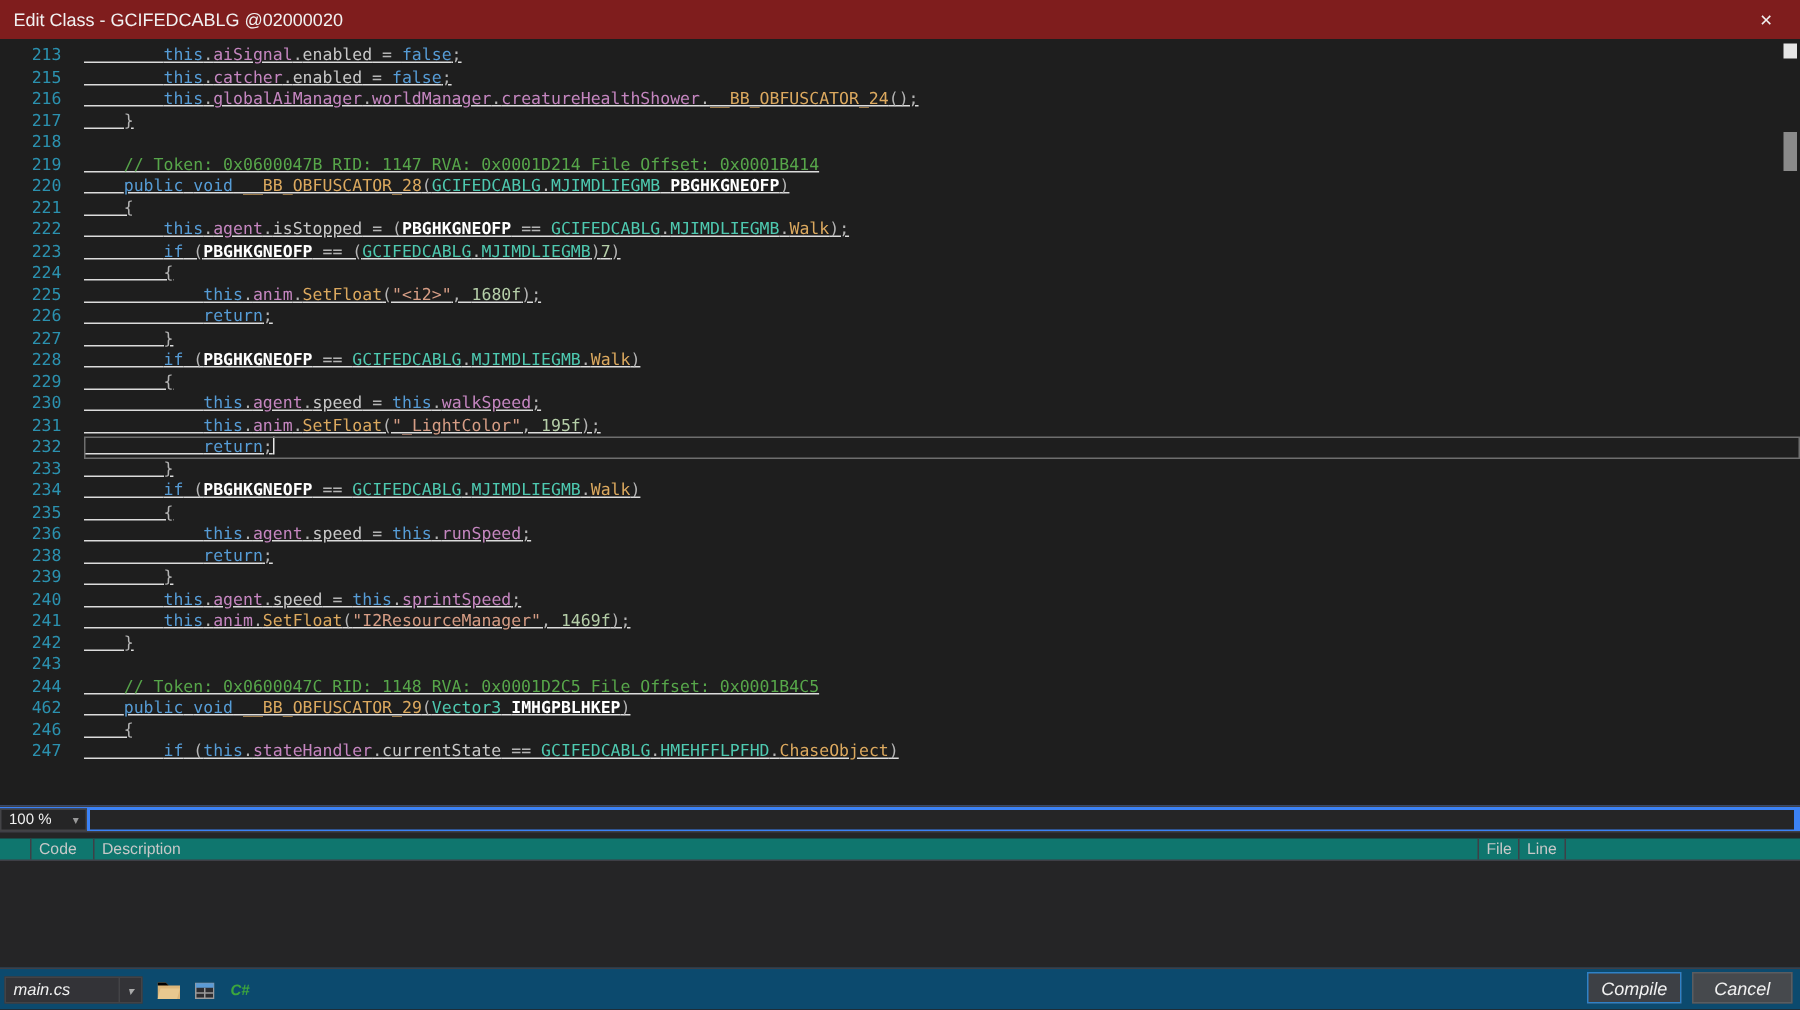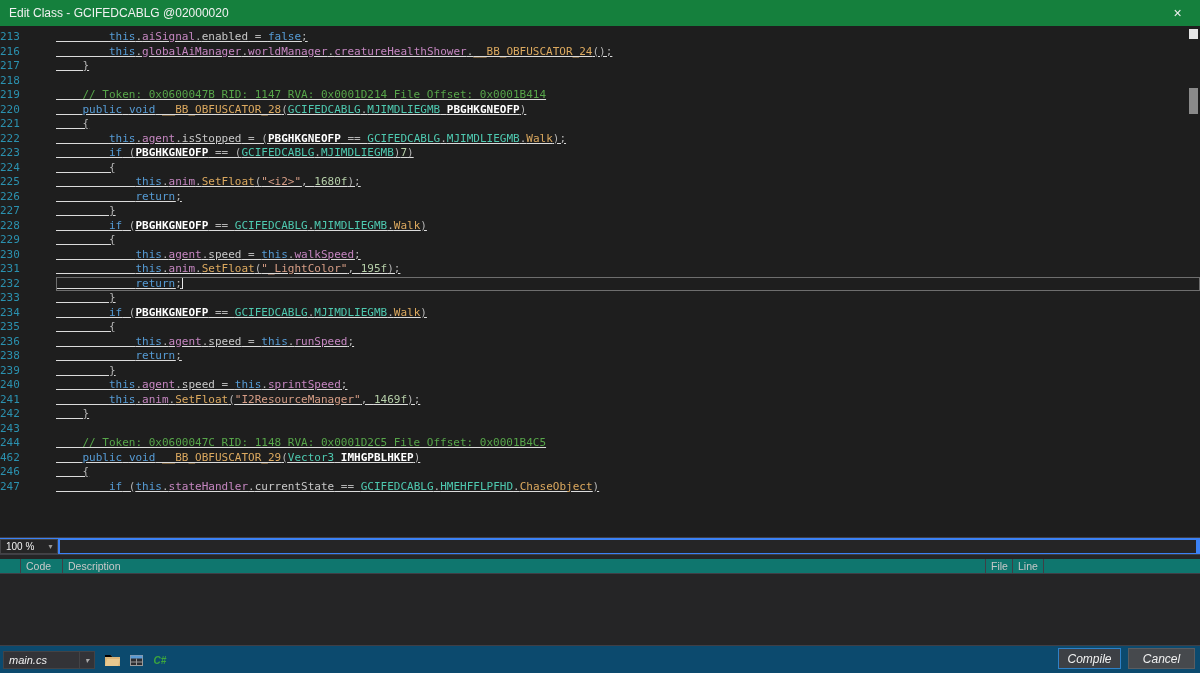--- a/index.html
+++ b/index.html
@@ -5,30 +5,30 @@
   * { margin:0; padding:0; box-sizing:border-box; }
   html,body { width:1200px; height:673px; overflow:hidden; }
   body {
     position:relative;
     background:#2d2d30;
     font-family:"Liberation Sans", sans-serif;
     color:#f1f1f1;
   }
 
   
-  .titlebar { position:absolute; top:0; left:0; width:1200px; height:26px; background:#15803d; display:flex; align-items:center; }
+  .titlebar { position:absolute; top:0; left:0; width:1200px; height:26px; background:#7f1d1d; display:flex; align-items:center; }
   .title { padding-left:9px; font-size:12px; color:#f1f1f1; }
   .close-btn { position:absolute; right:0; top:0; width:45px; height:26px; display:flex; align-items:center; justify-content:center; color:#f1f1f1; font-size:14px; cursor:pointer; }
 
   
   .editor { position:absolute; top:26px; left:0; width:1200px; height:511px; background:#1e1e1e;
             font-family:"DejaVu Sans Mono", monospace; font-size:11px; overflow:hidden; }
   .lines { padding-top:4px; }
   .code-line { display:flex; height:14.5px; line-height:14.5px; }
-  .gutter { flex:none; width:56px; padding-right:15px; color:#2b91af; }
+  .gutter { flex:none; width:56px; text-align:right; padding-right:15px; color:#2b91af; }
   .code { flex:1; white-space:pre; color:#dcdcdc;text-decoration:underline; }
   .code.current { outline:1px solid #6e6e6e; outline-offset:-1px; }
   .caret { display:inline-block; width:1px; height:12px; background:#e8e8e8; vertical-align:-2px; }
 
   .tok-kw  { color:#569cd6; }
   .tok-p   { color:#b4b4b4; }
   .tok-fld { color:#c586c0; }
   .tok-prop{ color:#c8c8c8; }
   .tok-mth { color:#dca95f; }
   .tok-typ { color:#4ec9b0; }
@@ -85,20 +85,24 @@
   <span class="close-btn">×</span>
 </div>
 
 <div class="editor">
   <div class="lines">
       <div class="code-line">
         <span class="gutter">213</span>
         <span class="code"><span class="tok-p">        </span><span class="tok-kw">this</span><span class="tok-p">.</span><span class="tok-fld">aiSignal</span><span class="tok-p">.</span><span class="tok-prop">enabled</span><span class="tok-p"> = </span><span class="tok-kw">false</span><span class="tok-p">;</span></span>
       </div>
       <div class="code-line">
+        <span class="gutter">215</span>
+        <span class="code"><span class="tok-p">        </span><span class="tok-kw">this</span><span class="tok-p">.</span><span class="tok-fld">catcher</span><span class="tok-p">.</span><span class="tok-prop">enabled</span><span class="tok-p"> = </span><span class="tok-kw">false</span><span class="tok-p">;</span></span>
+      </div>
+      <div class="code-line">
         <span class="gutter">216</span>
         <span class="code"><span class="tok-p">        </span><span class="tok-kw">this</span><span class="tok-p">.</span><span class="tok-fld">globalAiManager</span><span class="tok-p">.</span><span class="tok-fld">worldManager</span><span class="tok-p">.</span><span class="tok-fld">creatureHealthShower</span><span class="tok-p">.</span><span class="tok-mth">__BB_OBFUSCATOR_24</span><span class="tok-p">();</span></span>
       </div>
       <div class="code-line">
         <span class="gutter">217</span>
         <span class="code"><span class="tok-p">    }</span></span>
       </div>
       <div class="code-line">
         <span class="gutter">218</span>
         <span class="code"></span>

